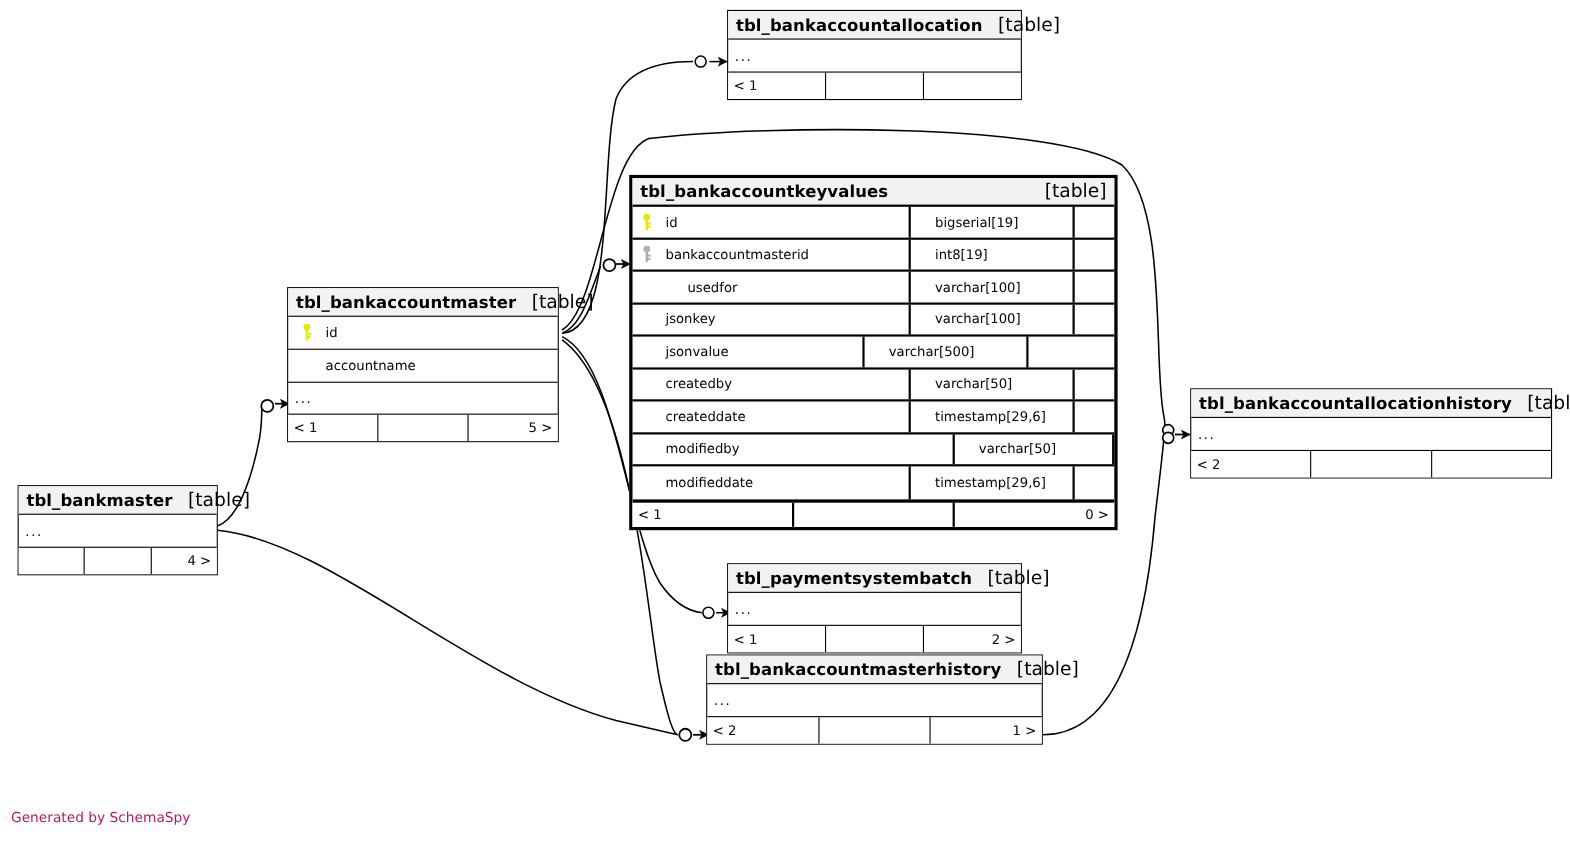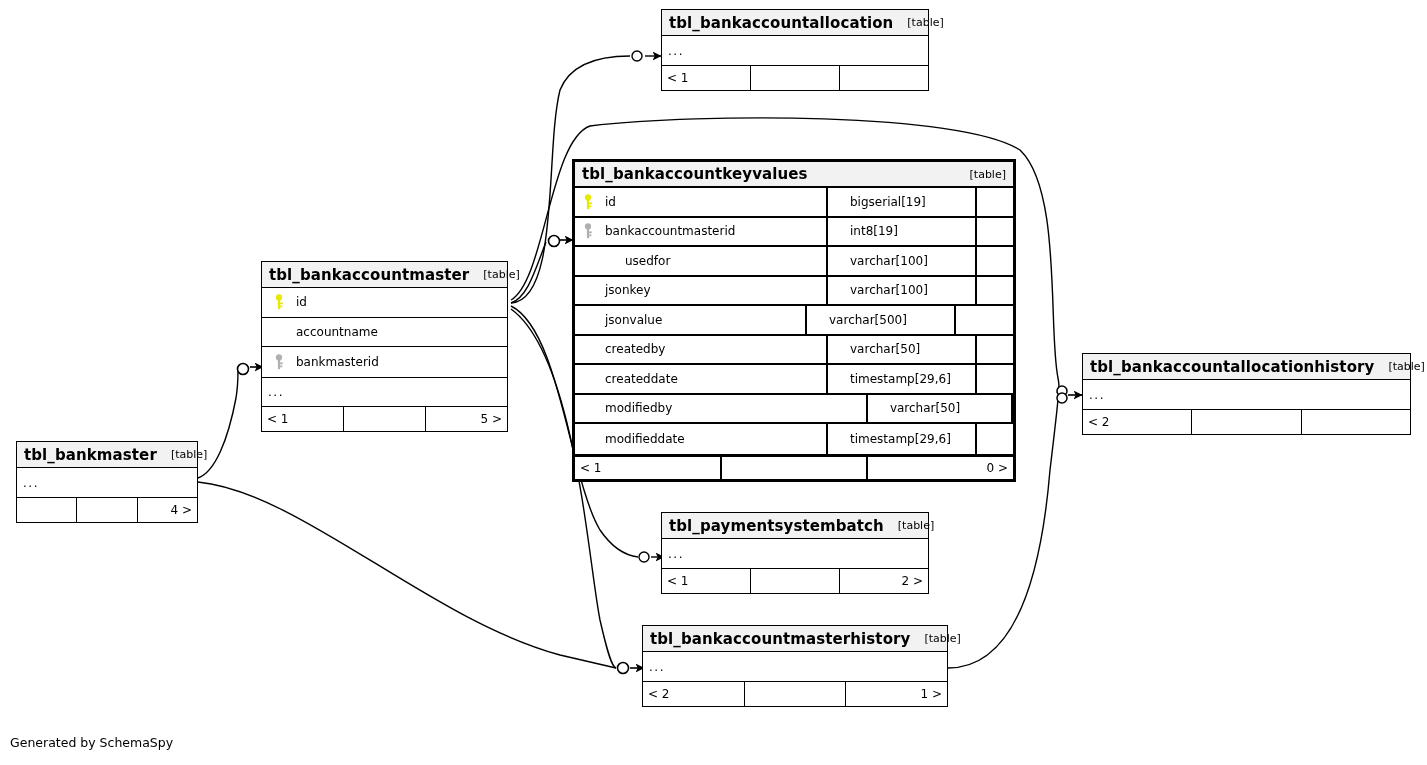--- a/index.html
+++ b/index.html
@@ -51,21 +51,21 @@
   .node.thick .title-bar {
     border-bottom-width: 2px;
   }
   .node .tname {
     font-weight: bold;
     font-size: 15px;
     letter-spacing: .1px;
     white-space: nowrap;
   }
   .node .ttag {
-    font-size: 11px;
+    font-size: 17px;
     font-weight: normal;
     color: #000000;
     margin-left: 14px;
     white-space: nowrap;
   }
   .rows {
     display: block;
   }
   .row {
     display: flex;
@@ -159,21 +159,21 @@
     border-left: none;
   }
   .fcell.right {
     justify-content: flex-end;
   }
   #credits {
     position: absolute;
     left: 10px;
     top: 735px;
     font-size: 12.5px;
-    color: #000000;
+    color: #be185d;
     font-family: "DejaVu Sans", "Liberation Sans", sans-serif;
   }
 </style>
 </head>
 <body>
 
 <div id="canvas">
 
   <svg id="edges" viewBox="0 0 1427 765">
     <defs>
@@ -286,21 +286,21 @@
           <div class="cell-name" style="width:251px;">
             <span class="nokey"></span>
             <span>jsonkey</span>
           </div>
           <div class="cell-type" style="width:149px;">
             <span>varchar[100]</span>
           </div>
           <div class="cell-pad" style="flex:1 1 auto;"></div>
         </div>
         <div class="row">
-          <div class="cell-name" style="width:230px;">
+          <div class="cell-name" style="width:209px;">
             <span class="nokey"></span>
             <span>jsonvalue</span>
           </div>
           <div class="cell-type" style="width:149px;">
             <span>varchar[500]</span>
           </div>
           <div class="cell-pad" style="flex:1 1 auto;"></div>
         </div>
         <div class="row">
           <div class="cell-name" style="width:251px;">
@@ -366,31 +366,20 @@
             </svg>
             <span>id</span>
           </div>
         </div>
         <div class="row">
           <div class="cell-name" style="flex:1 1 auto; padding-left:10px;">
             <span class="nokey"></span>
             <span>accountname</span>
           </div>
         </div>
-        <div class="row">
-          <div class="cell-name" style="flex:1 1 auto; padding-left:10px;">
-            <svg class="keyicon" viewBox="0 0 14 16">
-              <circle cx="7" cy="3.4" r="3.1" fill="#b0b0b0"></circle>
-              <rect x="5.9" y="5.6" width="2.2" height="9.6" fill="#b0b0b0"></rect>
-              <rect x="8.1" y="8.4" width="2.6" height="1.9" fill="#b0b0b0"></rect>
-              <rect x="8.1" y="11.5" width="2.2" height="1.8" fill="#b0b0b0"></rect>
-            </svg>
-            <span>bankmasterid</span>
-          </div>
-        </div>
       </div>
     <div class="ellipsis-row" style="border-top:1px solid #000;">...</div>
     <div class="footer">
       <div class="fcell">&lt; 1</div>
       <div class="fcell"></div>
       <div class="fcell right">5 &gt;</div>
     </div>
   </div>
 
   <div class="node" style="left:16px; top:441px; width:182px;">
@@ -425,21 +414,21 @@
       <span class="ttag">[table]</span>
     </div>
     <div class="ellipsis-row">...</div>
     <div class="footer">
       <div class="fcell">&lt; 1</div>
       <div class="fcell"></div>
       <div class="fcell right">2 &gt;</div>
     </div>
   </div>
 
-  <div class="node" style="left:642px; top:625px; width:306px;">
+  <div class="node" style="left:642px; top:595px; width:306px;">
     <div class="title-bar">
       <span class="tname">tbl_bankaccountmasterhistory</span>
       <span class="ttag">[table]</span>
     </div>
     <div class="ellipsis-row">...</div>
     <div class="footer">
       <div class="fcell">&lt; 2</div>
       <div class="fcell"></div>
       <div class="fcell right">1 &gt;</div>
     </div>

